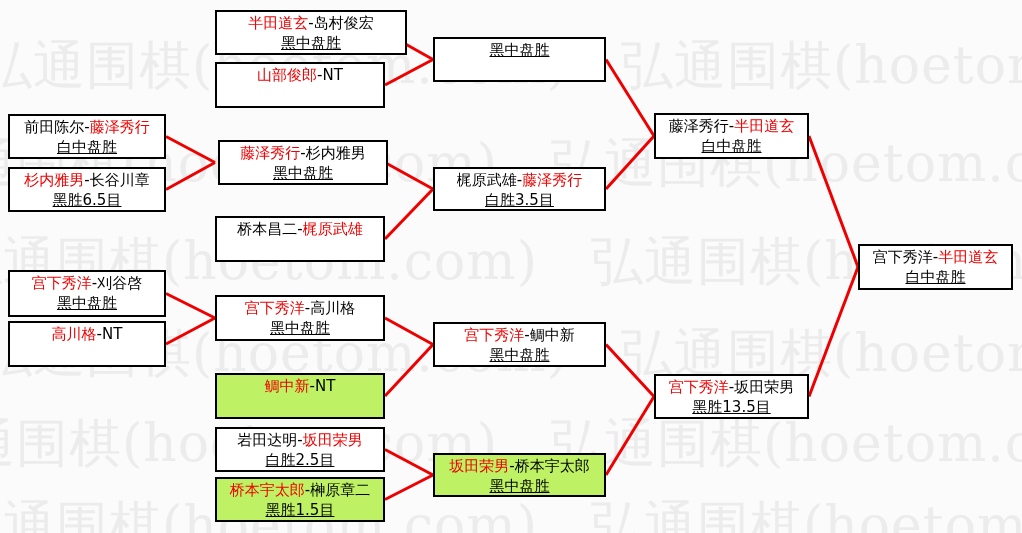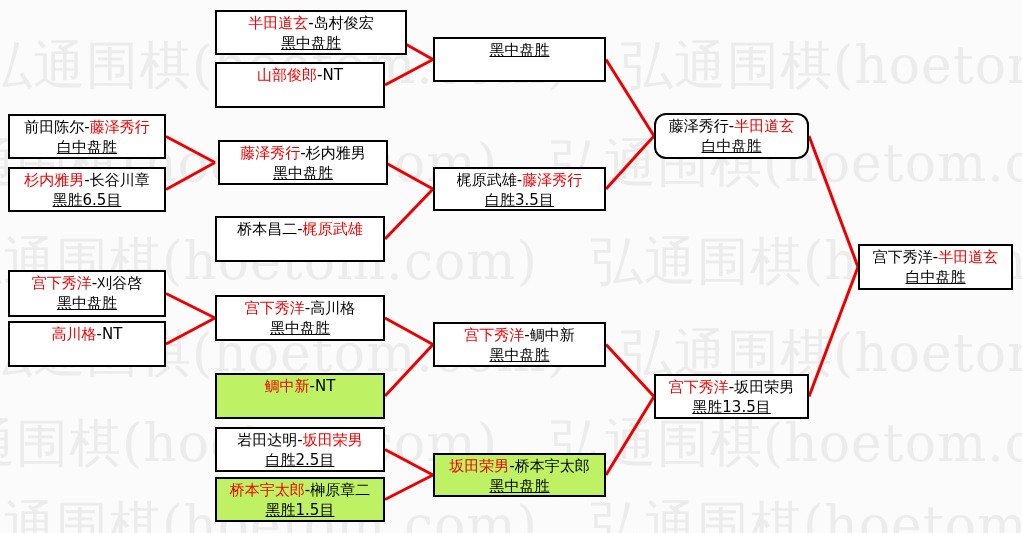--- a/index.html
+++ b/index.html
@@ -126,21 +126,21 @@
         <div class="result">白胜3.5目</div>
       </div>
       <div class="match-box" style="left: 433px; top: 322px; width: 173px; height: 45px; border-color: rgb(0, 0, 0); background: rgb(255, 255, 255);">
         <div class="line1"><span style="color: rgb(238, 0, 0);">宫下秀洋</span><span>-</span><span>鲷中新</span></div>
         <div class="result">黑中盘胜</div>
       </div>
       <div class="match-box" style="left: 433px; top: 453px; width: 173px; height: 44px; border-color: rgb(0, 0, 0); background: #bef264;">
         <div class="line1"><span style="color: rgb(238, 0, 0);">坂田荣男</span><span>-</span><span>桥本宇太郎</span></div>
         <div class="result">黑中盘胜</div>
       </div>
-      <div class="match-box" style="left: 654px; top: 113px; width: 155px; height: 46px; border-color: rgb(0, 0, 0); background: rgb(255, 255, 255); border-radius: 12px;">
+      <div class="match-box" style="left: 654px; top: 113px; width: 155px; height: 46px; border-color: rgb(0, 0, 0); background: rgb(255, 255, 255);">
         <div class="line1"><span>藤泽秀行</span><span>-</span><span style="color: rgb(238, 0, 0);">半田道玄</span></div>
         <div class="result">白中盘胜</div>
       </div>
       <div class="match-box" style="left: 654px; top: 374px; width: 155px; height: 45px; border-color: rgb(0, 0, 0); background: rgb(255, 255, 255);">
         <div class="line1"><span style="color: rgb(238, 0, 0);">宫下秀洋</span><span>-</span><span>坂田荣男</span></div>
         <div class="result">黑胜13.5目</div>
       </div>
       <div class="match-box" style="left: 858px; top: 244px; width: 155px; height: 46px; border-color: rgb(0, 0, 0); background: rgb(255, 255, 255);">
         <div class="line1"><span>宫下秀洋</span><span>-</span><span style="color: rgb(238, 0, 0);">半田道玄</span></div>
         <div class="result">白中盘胜</div>

